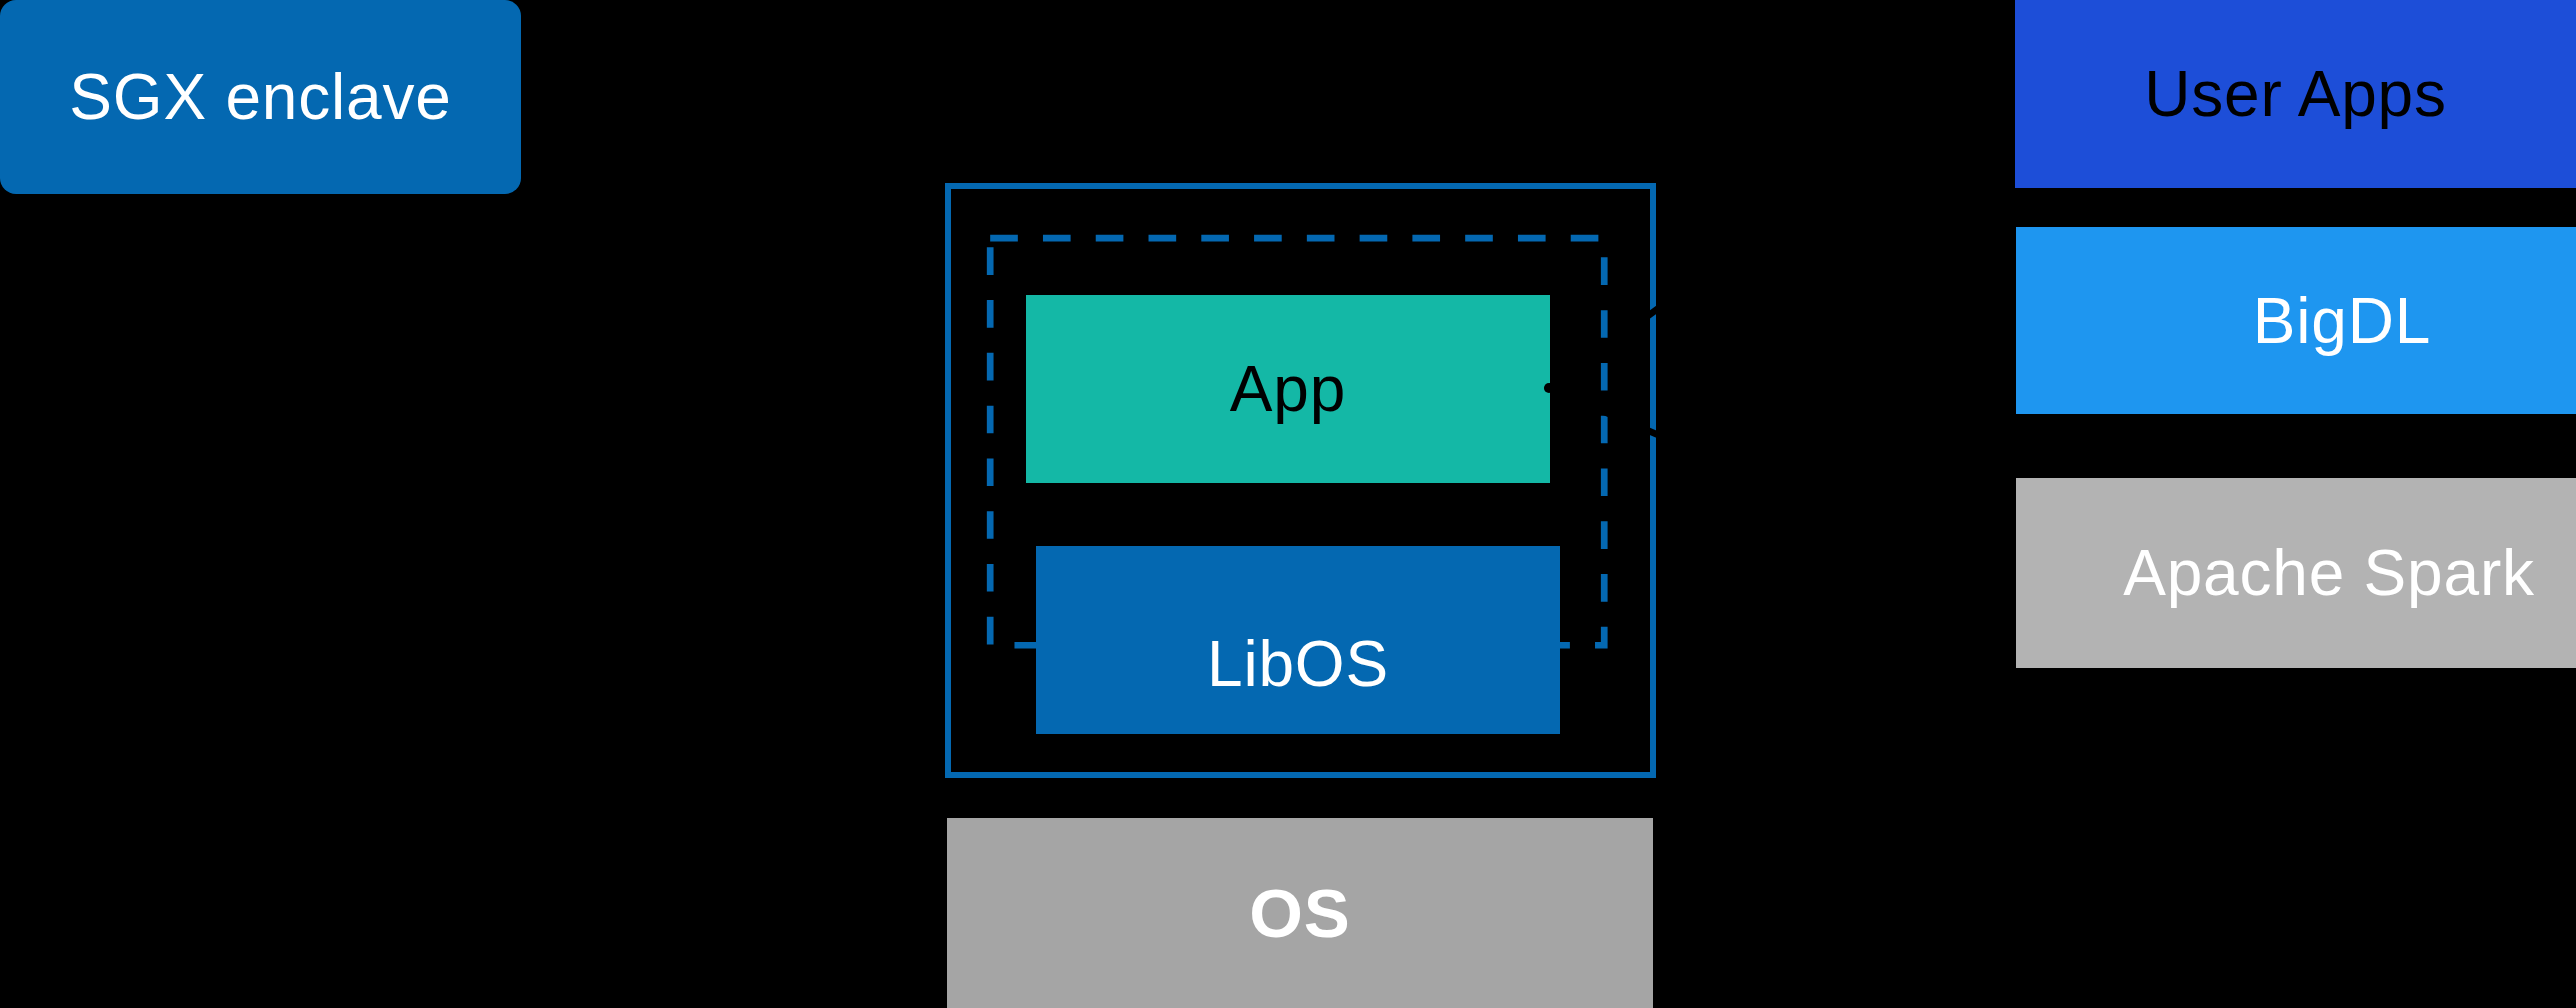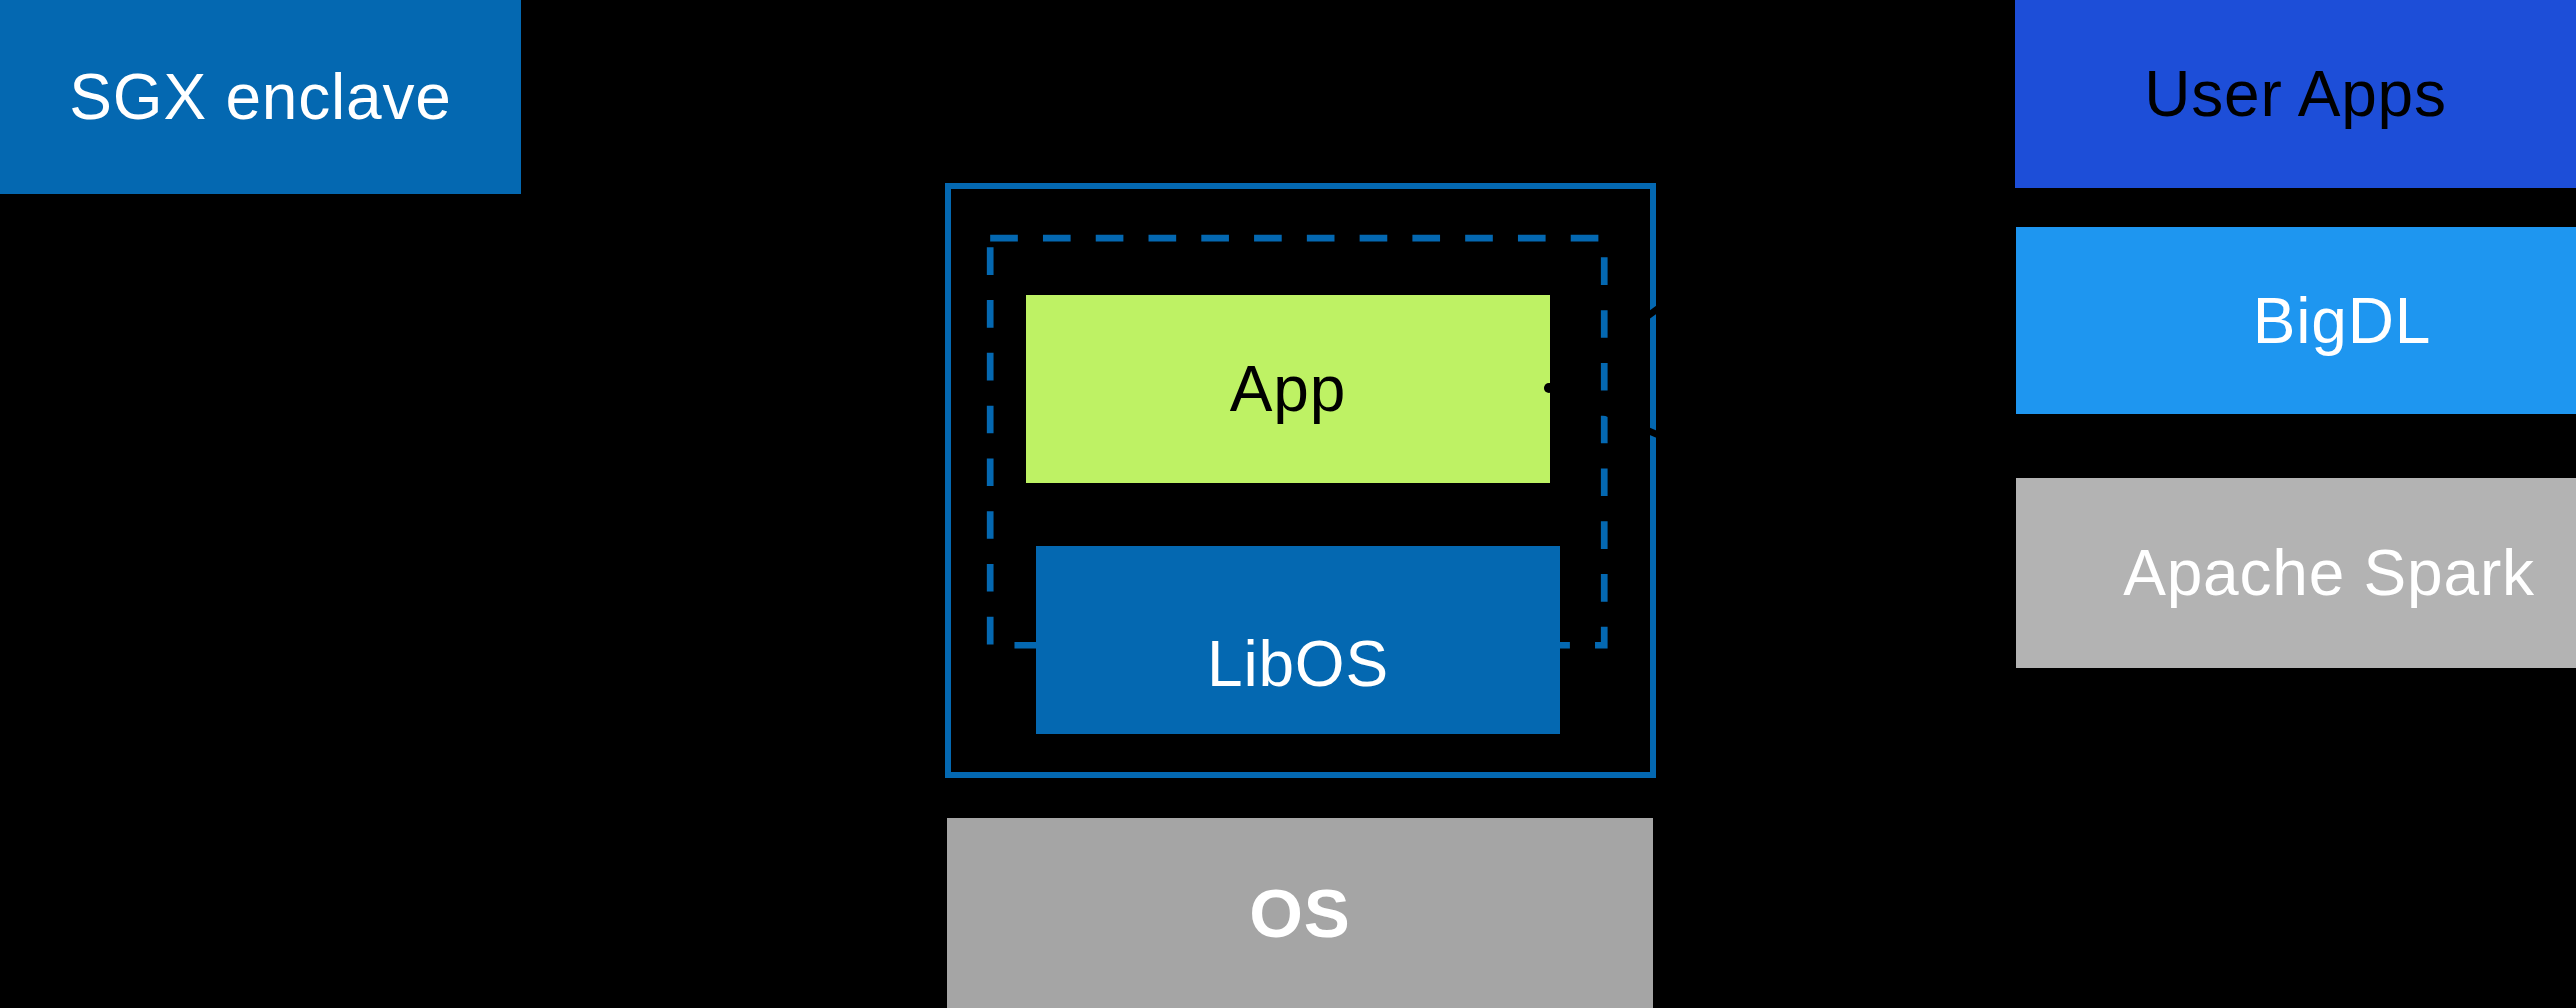--- a/index.html
+++ b/index.html
@@ -11,21 +11,21 @@
     font-family:"Liberation Sans", sans-serif;
   }
   .node{
     position:absolute;
     display:flex;align-items:center;justify-content:center;
     font-size:64px;
     letter-spacing:0.8px;
     z-index:2;
   }
   
-  #sgx-box{left:0;top:503;width:521px;height:194px;}
+  #sgx-box{left:0;top:503;width:521px;height:194px;border-radius:16px;}
   
   #outer-box{
     position:absolute;left:945px;top:183px;width:711px;height:595px;
     border:6.7px solid #0468B1;box-sizing:border-box;z-index:1;
   }
   #app-box{left:1026px;top:295px;width:524px;height:188px;}
   #libos-box{left:1036px;top:546px;width:524px;height:188px;}
   #os-box{left:947px;top:818px;width:706px;height:190px;font-weight:bold;font-size:69px;}
   
   #userapps-box{left:2015px;top:0;width:561px;height:188px;}
@@ -49,21 +49,21 @@
   <svg id="svg-under" viewBox="0 0 3075 1204">
     <rect id="enclave-dashed-rect" x="1182" y="284" width="733" height="486" style="stroke: rgb(4, 104, 177);"></rect>
   </svg>
 
   <div id="outer-box" style="border-color: rgb(4, 104, 177);"></div>
 
   <div class="node" id="sgx-box" style="background-color: rgb(4, 104, 177);">
     <span style="color: rgb(255, 255, 255);">SGX enclave</span>
   </div>
 
-  <div class="node" id="app-box" style="background-color: #bef264;">
+  <div class="node" id="app-box" style="background-color: #14b8a6;">
     <span style="color: rgb(0, 0, 0);">App</span>
   </div>
 
   <div class="node" id="libos-box" style="background-color: rgb(4, 104, 177);">
     <span style="color: rgb(255, 255, 255); margin-top: 48px;">LibOS</span>
   </div>
 
   <div class="node" id="os-box" style="background-color: rgb(165, 165, 165);">
     <span style="color: rgb(255, 255, 255);">OS</span>
   </div>

